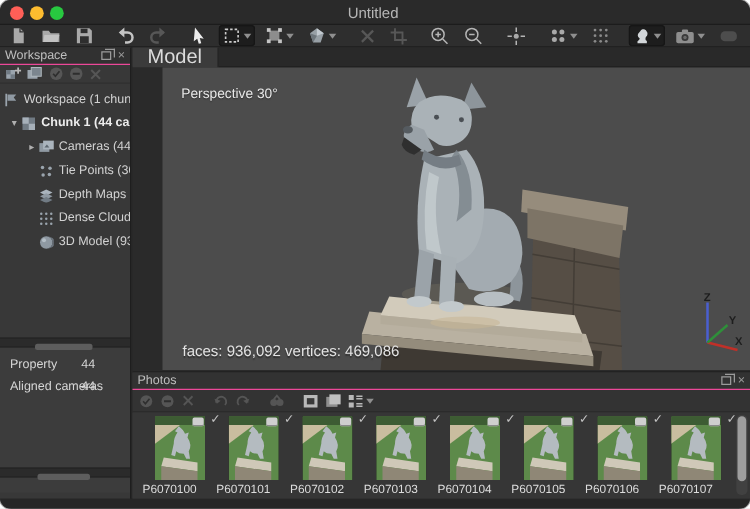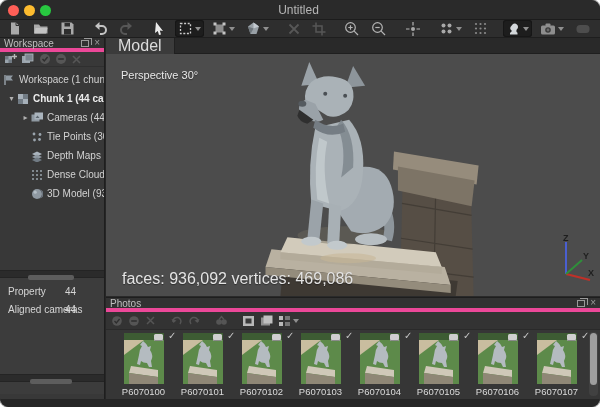--- a/index.html
+++ b/index.html
@@ -17,21 +17,21 @@
   
   .toolbar{position:absolute;left:0;top:20px;width:600px;height:18px;background:#2e2e2e;border-bottom:1px solid #1e1e1e;display:flex;align-items:center;padding:0 4px;}
   .tbtn{display:flex;align-items:center;justify-content:center;height:17px;padding:0 3px;border-radius:3px;}
   .tbtn.pressed{background:#1d1d1d;box-shadow:inset 0 0 0 1px #161616;}
   .tgap{width:12px;}
   .sgap{width:5px;}
   .caret{width:0;height:0;border-left:3px solid transparent;border-right:3px solid transparent;border-top:4px solid #8f8f8f;margin-left:2px;}
 
   
   .leftcol{position:absolute;left:0;top:38px;width:105px;height:361px;background:#383838;border-right:1px solid #1e1e1e;}
-  .panel-head{height:14px;background:#313131;display:flex;align-items:center;padding:0 4px;border-bottom:4px solid #ec4899;}
+  .panel-head{height:14px;background:#313131;display:flex;align-items:center;padding:0 4px;border-bottom:1px solid #ec4899;}
   .panel-head .ph-title{font-size:10px;color:#bfbfbf;flex:1;}
   .float-ico{width:8px;height:7px;border:1px solid #9a9a9a;position:relative;margin-right:5px;}
   .float-ico:before{content:"";position:absolute;left:2px;top:-3px;width:7px;height:6px;border:1px solid #9a9a9a;border-left:none;border-bottom:none;}
   .close-x{font-size:10px;color:#9a9a9a;line-height:1;}
   .ws-tools{height:15px;display:flex;align-items:center;gap:4px;padding:0 4px;background:#383838;border-bottom:1px solid #2f2f2f;}
   .tree{height:203px;overflow:hidden;padding-top:3px;}
   .trow{display:flex;align-items:center;height:19px;white-space:nowrap;overflow:hidden;padding-left:3px;}
   .trow .exp{width:11px;font-size:8px;color:#b0b0b0;flex:0 0 11px;text-align:center;}
   .trow .spacer{width:11px;flex:0 0 11px;}
   .trow .tw-ico{flex:0 0 14px;display:flex;align-items:center;}
@@ -46,37 +46,37 @@
   .prop-rows{height:96px;background:#3c3c3c;padding-top:4px;}
   .prow{display:grid;grid-template-columns:57px 1fr;align-items:center;height:18px;}
   .prow span{font-size:10px;color:#d6d6d6;padding-left:8px;white-space:nowrap;}
   .prow .pbold{font-weight:bold;color:#efefef;}
   .left-fill{background:#3c3c3c;height:12px;}
 
   
   .main{position:absolute;left:106px;top:38px;width:494px;height:361px;background:#2a2a2a;}
   .tabstrip{height:16px;background:#292929;border-bottom:1px solid #1f1f1f;display:flex;}
   .tab{height:16px;padding:0 12px;background:#3b3b3b;display:flex;align-items:center;font-size:16px;color:#dcdcdc;border-right:1px solid #202020;}
-  .viewport{position:relative;height:242px;background:#4c4c4c;overflow:hidden;}
+  .viewport{position:relative;height:242px;background:#4c4c4c;overflow:hidden;margin-left:24px;}
   .persp-label{position:absolute;left:15px;top:15px;font-size:11px;color:#e8e8e8;text-shadow:0 1px 1px rgba(0,0,0,.4);}
-  .stats-label{position:absolute;left:16px;bottom:8px;font-size:16px;color:#e4e4e4;text-shadow:0 1px 1px rgba(0,0,0,.4);}
+  .stats-label{position:absolute;left:16px;bottom:8px;font-size:12px;color:#e4e4e4;text-shadow:0 1px 1px rgba(0,0,0,.4);}
   .model-svg{position:absolute;left:142px;top:0;}
   .axis-gizmo{position:absolute;right:6px;bottom:6px;}
 
   
   .photos{position:absolute;left:0;top:259px;width:494px;height:102px;background:#333333;border-top:1px solid #1e1e1e;}
   .photos .panel-head{background:#323232;}
   .ph-tools{height:18px;display:flex;align-items:center;gap:5px;padding:0 5px;border-bottom:1px solid #2a2a2a;}
   .photo-strip{position:relative;height:69px;background:#363636;display:flex;padding-left:8px;overflow:hidden;}
   .photo-item{width:59px;flex:0 0 59px;position:relative;}
   .thumb{position:relative;width:40px;height:51px;margin:3px auto 0;background:#222;}
   .thumb svg{display:block;}
   .cam-badge{position:absolute;right:1px;top:1px;width:9px;height:7px;background:#cfcfcf;border-radius:1.5px;box-shadow:inset 0 -1px 0 #8a8a8a;}
   .check{position:absolute;right:-13px;top:-3px;color:#c4c4c4;font-size:10px;}
-  .plabel{display:block;text-align:center;font-size:9.5px;color:#dcdcdc;margin-top:2px;white-space:nowrap;}
+  .plabel{display:block;font-size:9.5px;color:#dcdcdc;margin-top:2px;white-space:nowrap;}
   .vscroll{position:absolute;right:2px;top:2px;width:9px;height:64px;background:#414141;border-radius:4px;}
   .vscroll .vthumb{position:absolute;left:1px;top:1px;width:7px;height:52px;background:#9e9e9e;border-radius:4px;}
 
   .bottom-strip{position:absolute;left:0;bottom:0;width:600px;height:8px;background:#262626;}
 
   svg .st{stroke:#b5b5b5;fill:none;stroke-width:1.2;}
   svg .stf{fill:#a9a9a9;}
 </style>
 </head>
 <body>

